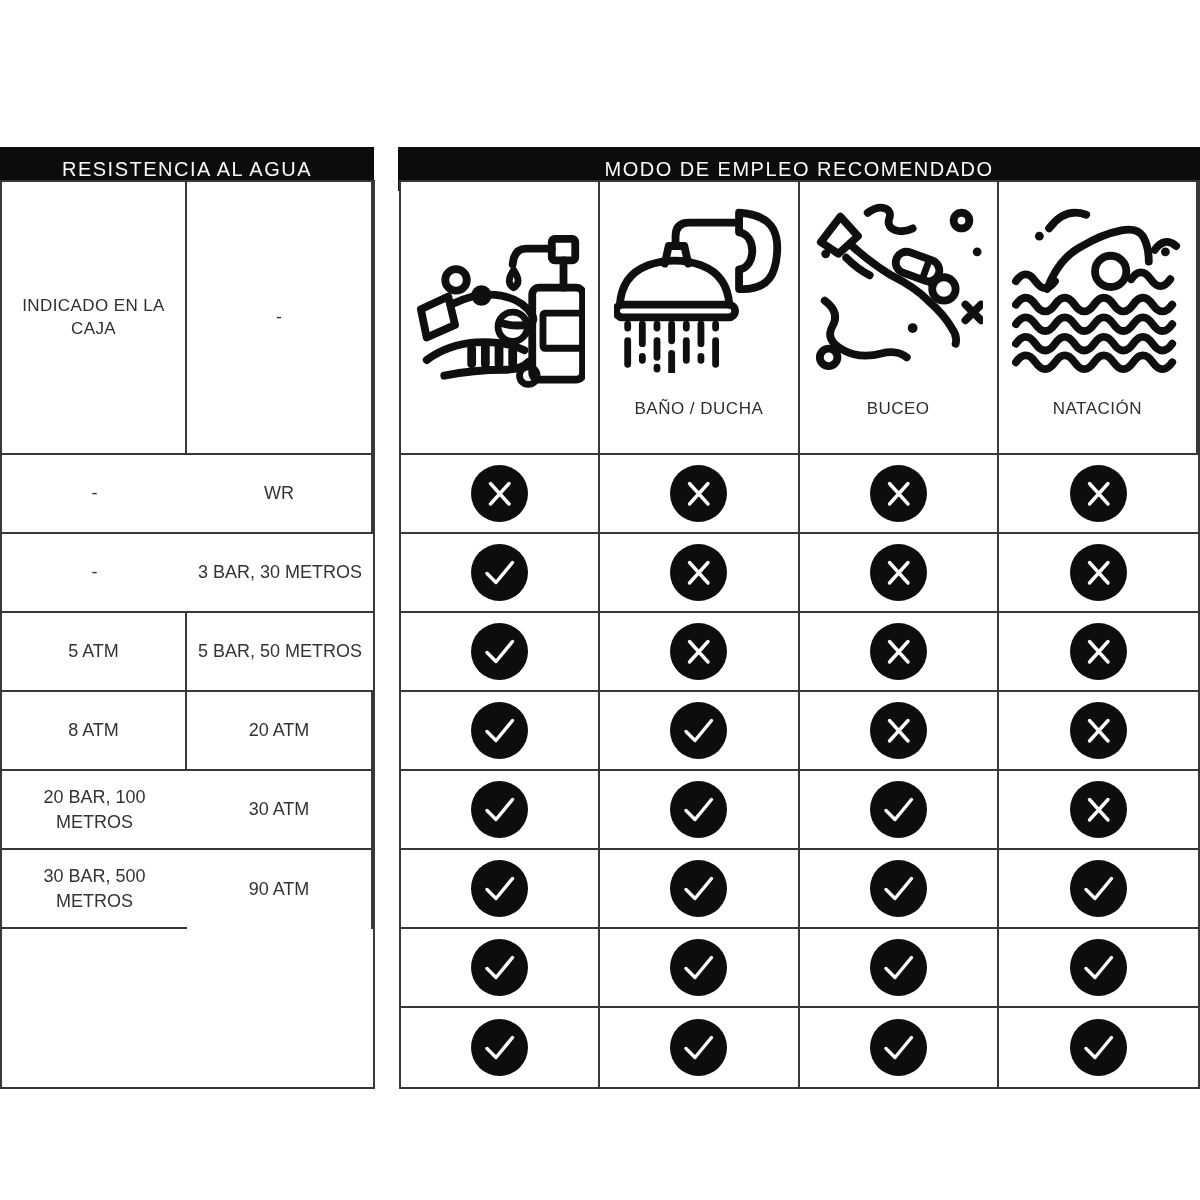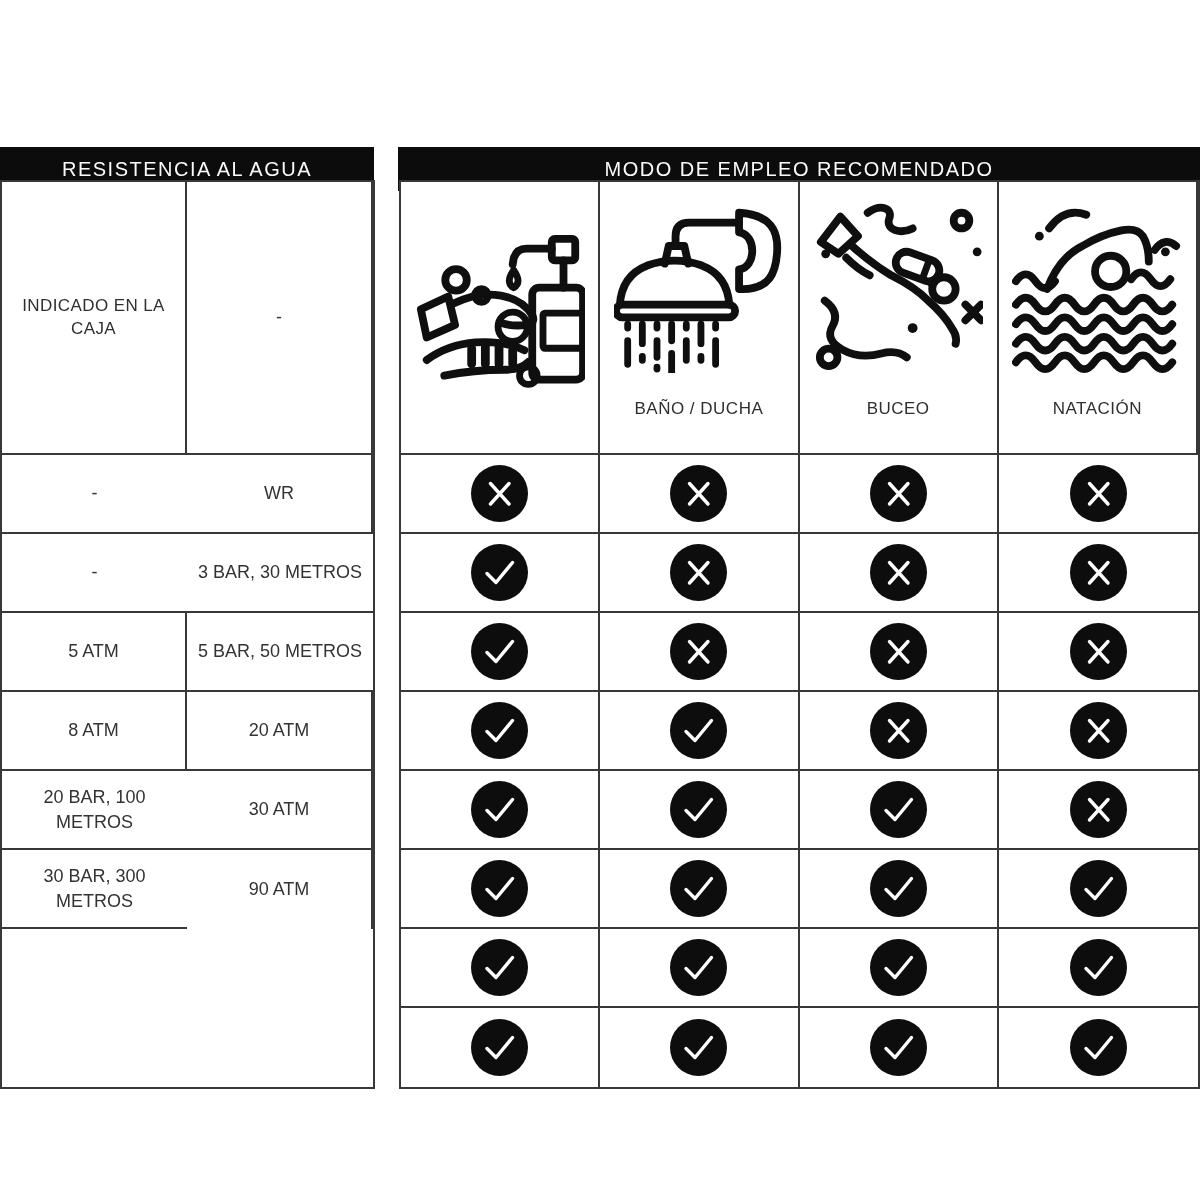--- a/index.html
+++ b/index.html
@@ -54,21 +54,21 @@
       <div class="cell last-col">-</div>
       <div class="cell">WR</div>
       <div class="cell last-col">-</div>
       <div class="cell last-col">3 BAR, 30 METROS</div>
       <div class="cell">5 ATM</div>
       <div class="cell last-col">5 BAR, 50 METROS</div>
       <div class="cell">8 ATM</div>
       <div class="cell">20 ATM</div>
       <div class="cell last-col">20 BAR, 100 METROS</div>
       <div class="cell">30 ATM</div>
-      <div class="cell last-col">30 BAR, 300 METROS</div>
+      <div class="cell last-col">30 BAR, 500 METROS</div>
       <div class="cell last-row">90 ATM</div>
     </div>
 
   <div class="tbl right-tbl">
 
     <div class="cell head icon-cell">
       <div class="icon-wrap">
         <svg viewBox="0 0 174 174">
           <circle class="ink" cx="42" cy="48" r="11"></circle>
           <circle class="ink7" cx="68" cy="64" r="7"></circle>

